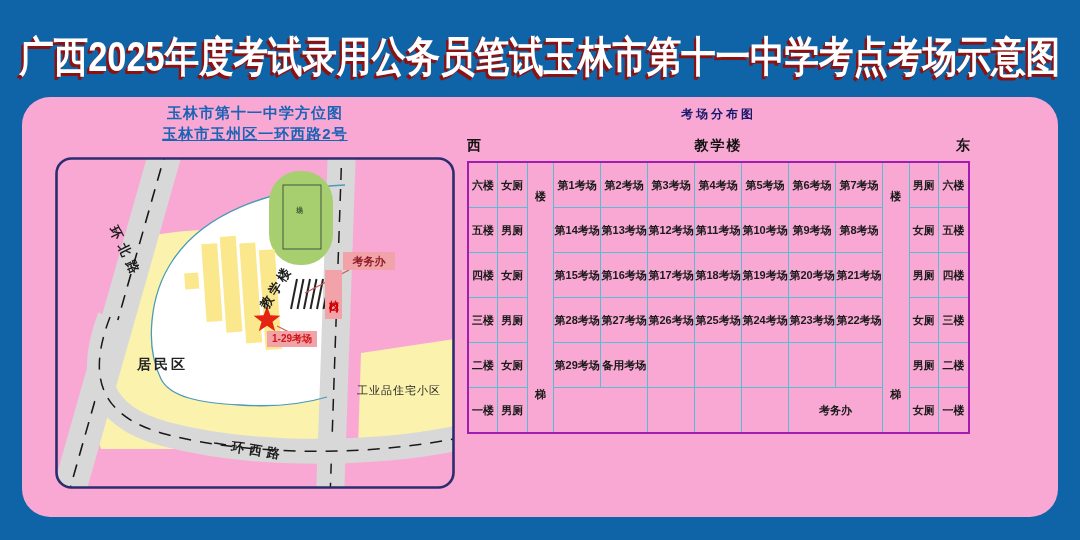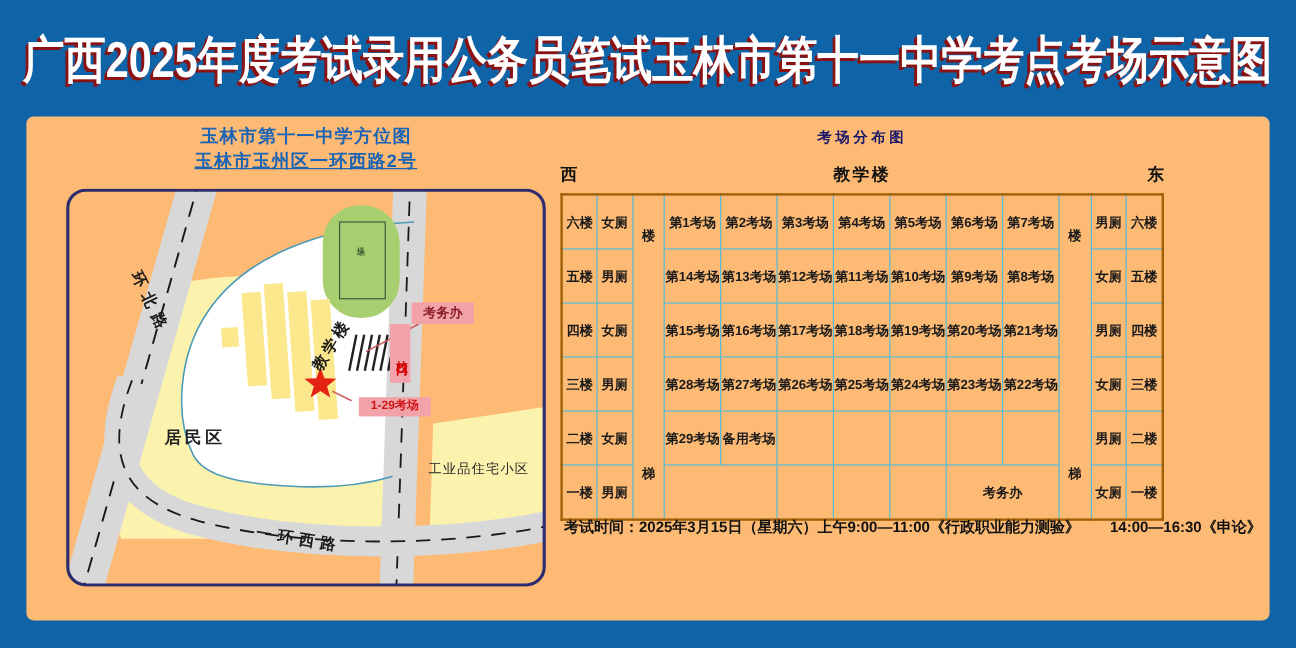--- a/index.html
+++ b/index.html
@@ -4,68 +4,68 @@
 <style>
   html,body{margin:0;padding:0;}
   body{
     width:1080px;height:540px;position:relative;overflow:hidden;
     background:#0f64a8;
     font-family:"Liberation Sans","DejaVu Sans",sans-serif;
   }
   
   .main-title{
     position:absolute;left:0;top:22px;width:1080px;height:70px;
-    display:flex;align-items:flex-start;justify-content:center;
+    display:flex;align-items:center;justify-content:center;
   }
   .main-title span{
     font-size:42px;font-weight:bold;color:#ffffff;white-space:nowrap;
     letter-spacing:0px;transform:scaleX(0.82);transform-origin:center;
     text-shadow:-3px 3px 0 #8b1212, -1px 1px 0 #8b1212;
   }
   
   .panel{
     position:absolute;left:22px;top:97px;width:1036px;height:420px;
-    background:#fdba74;border-radius:6px;
+    background:#f9a8d4;border-radius:28px;
   }
   
   .map-head{position:absolute;left:33px;width:400px;text-align:center;
     color:#1a63b5;font-weight:bold;font-size:15px;letter-spacing:1px;}
   .map-head.l1{top:7px;}
   .map-head.l2{top:28px;text-decoration:underline;}
   .map-wrap{position:absolute;left:33px;top:60px;width:400px;height:332px;}
   .map-wrap svg{position:absolute;left:0;top:0;}
   .map-label{position:absolute;white-space:nowrap;color:#1a1a1a;}
   .lbl-road-north{left:66px;top:66px;font-size:13px;font-weight:bold;letter-spacing:6px;
     transform:rotate(64deg);transform-origin:0 0;}
   .lbl-playground{left:239px;top:43px;font-size:7px;color:#35502f;writing-mode:vertical-rl;letter-spacing:1px;}
   .lbl-teaching{left:201px;top:146px;font-size:13px;font-weight:bold;letter-spacing:3px;
     transform:rotate(-58deg);transform-origin:0 0;}
   .pink-tag{background:#f2a3a9;text-align:center;font-weight:bold;}
   .lbl-exam-office{left:288px;top:95px;width:52px;height:18px;line-height:18px;
     font-size:11px;color:#8d1f28;}
   .lbl-gate{left:270px;top:113px;width:17px;height:49px;font-size:10px;color:#d00000;
     writing-mode:vertical-rl;display:flex;align-items:center;justify-content:center;letter-spacing:2px;}
-  .lbl-rooms{left:244px;top:174px;width:60px;height:16px;line-height:16px;
+  .lbl-rooms{left:212px;top:174px;width:50px;height:16px;line-height:16px;
     font-size:10px;color:#cf1515;}
   .lbl-residential{left:82px;top:199px;font-size:14px;font-weight:bold;letter-spacing:3px;color:#222;}
   .lbl-industrial{left:302px;top:226px;font-size:11px;font-weight:normal;letter-spacing:1px;color:#222;}
   .lbl-road-west{left:160px;top:278px;font-size:13px;font-weight:bold;letter-spacing:5px;
     transform:rotate(9deg);transform-origin:0 0;}
   
   .dist-title{position:absolute;left:445px;top:9px;width:503px;text-align:center;
     font-size:12px;font-weight:bold;color:#17176b;letter-spacing:3px;}
   .we-row{position:absolute;left:445px;top:38px;width:503px;height:22px;
     display:flex;align-items:center;font-size:14px;font-weight:bold;color:#111;}
   .we-row .west{width:60px;text-align:left;}
   .we-row .mid{flex:1;text-align:center;letter-spacing:2px;}
   .we-row .east{width:60px;text-align:right;}
   table.dist{
     position:absolute;left:445px;top:64px;width:503px;
     border-collapse:collapse;table-layout:fixed;
-    border:2px solid #a16207;
+    border:2px solid #a21caf;
   }
   table.dist td{
     border:1px solid #58bcd6;height:44px;text-align:center;vertical-align:middle;
     font-size:11px;font-weight:bold;color:#1a1a1a;padding:0;overflow:hidden;white-space:nowrap;
   }
   td.stair-cell div{height:100%;display:flex;flex-direction:column;align-items:center;
     justify-content:space-between;padding:26px 0 30px 0;box-sizing:border-box;}
   
   .foot{position:absolute;left:448px;width:580px;font-size:12.5px;font-weight:bold;color:#111;white-space:nowrap;}
   .foot.f1{top:334px;}
@@ -253,14 +253,13 @@
           <td></td>
           <td></td>
           <td></td>
           <td colspan="2">考务办</td>
           <td>女厕</td>
           <td>一楼</td>
         </tr>
       </tbody>
   </table>
 
-  <div class="foot f1">考试时间：2025年3月15日（星期六）上午9:00—11:00《行政职业能力测验》　　14:00—16:30《申论》</div>
 </div>
 
 </body></html>

